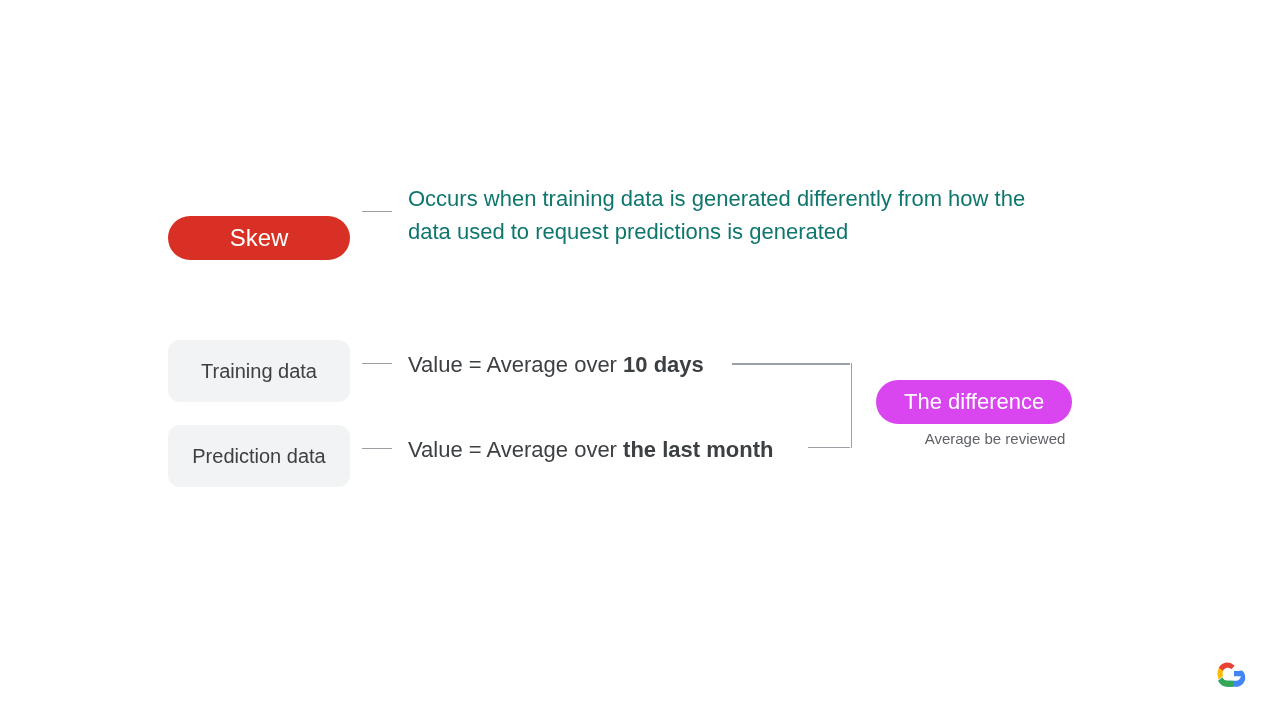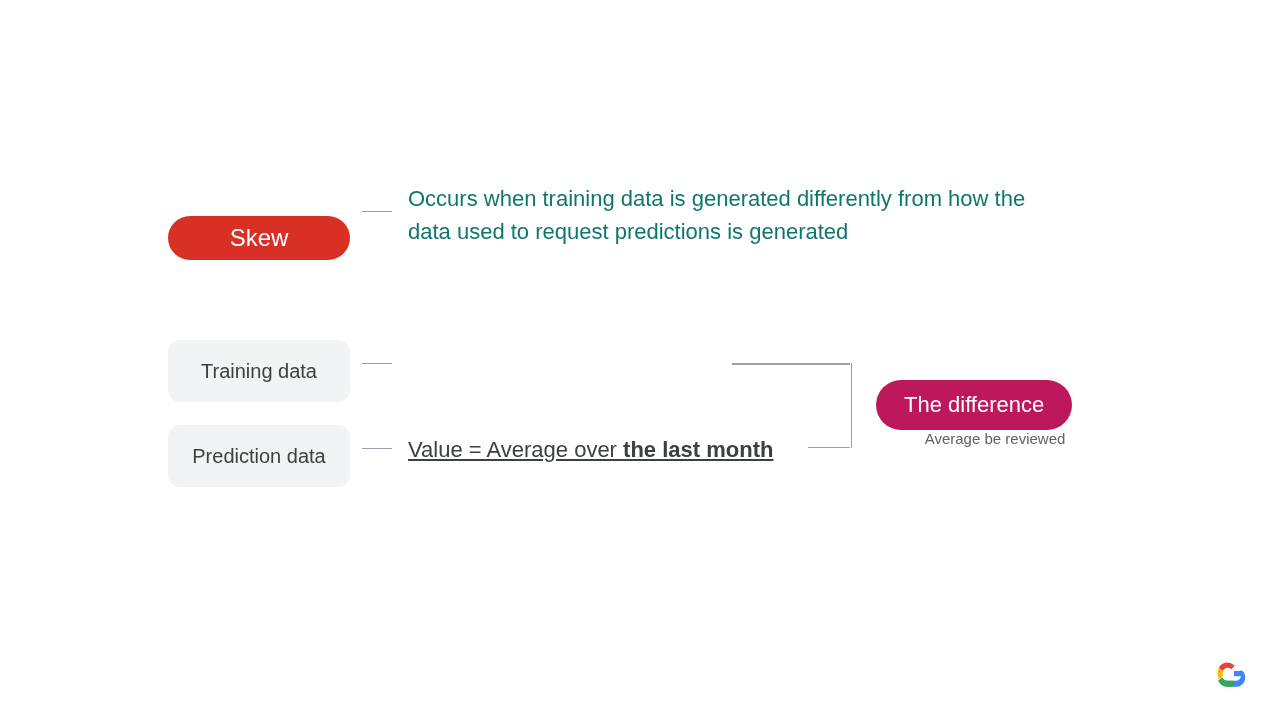--- a/index.html
+++ b/index.html
@@ -33,25 +33,25 @@
   .pill-grey {
     background: #f1f3f4;
     color: #3c4043;
     font-size: 20px;
     padding: 10px 22px;
     min-width: 182px;
     height: 62px;
     border-radius: 12px;
   }
   .pill-blue {
-    background: #be185d;
+    background: #d946ef;
     color: #ffffff;
     font-size: 22px;
     padding: 10px 28px;
-    height: 50px;
+    height: 44px;
   }
 
   .desc {
     font-size: 22px;
     line-height: 1.5;
     color: #0f766e;
     max-width: 660px;
   }
   .value-text {
     font-size: 22px;
@@ -66,21 +66,21 @@
   }
 
   
   #skew-pill   { position: absolute; left: 168px; top: 190px; margin-top: 26px; }
   #skew-desc   { position: absolute; left: 408px; top: 182px; }
 
   #train-pill  { position: absolute; left: 168px; top: 340px; }
   #train-val   { position: absolute; left: 408px; top: 352px; }
 
   #pred-pill   { position: absolute; left: 168px; top: 425px; }
-  #pred-val    { position: absolute; left: 408px; top: 437px; text-decoration: underline; }
+  #pred-val    { position: absolute; left: 408px; top: 437px; }
 
   #diff-pill   { position: absolute; left: 876px; top: 380px; }
   #diff-cap    { position: absolute; left: 876px; top: 430px; width: 238px; }
 
   
   .dash {
     position: absolute;
     height: 0;
     border-top: 1.5px solid #9aa0a6;
   }
@@ -111,20 +111,23 @@
 <body>
 
 <div class="stage">
 
   <div id="skew-pill" class="pill pill-red">Skew</div>
   <div id="dash-skew" class="dash"></div>
   <div id="skew-desc" class="desc">Occurs when training data is generated differently from how the data used to request predictions is generated</div>
 
   <div id="train-pill" class="pill pill-grey">Training data</div>
   <div id="dash-train" class="dash"></div>
+  <div id="train-val" class="value-text">
+    <span>Value = Average over </span><span class="bold">10 days</span>
+  </div>
 
   <div id="pred-pill" class="pill pill-grey">Prediction data</div>
   <div id="dash-pred" class="dash"></div>
   <div id="pred-val" class="value-text">
     <span>Value = Average over </span><span class="bold">the last month</span>
   </div>
 
   <div id="bracket">
     <div class="h1"></div>
     <div class="h2"></div>

